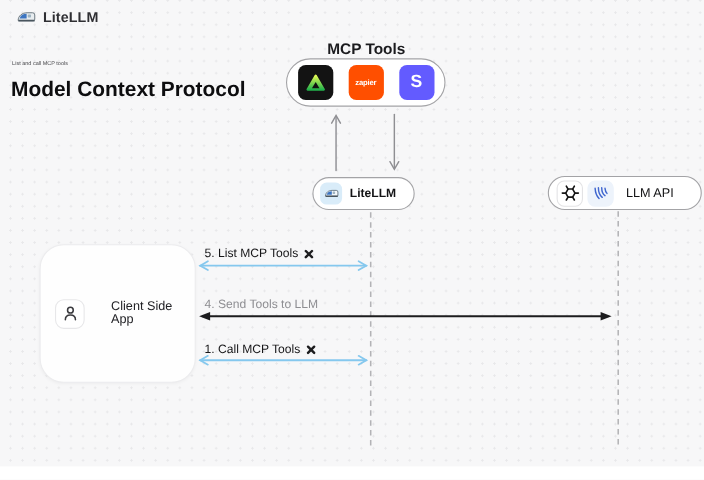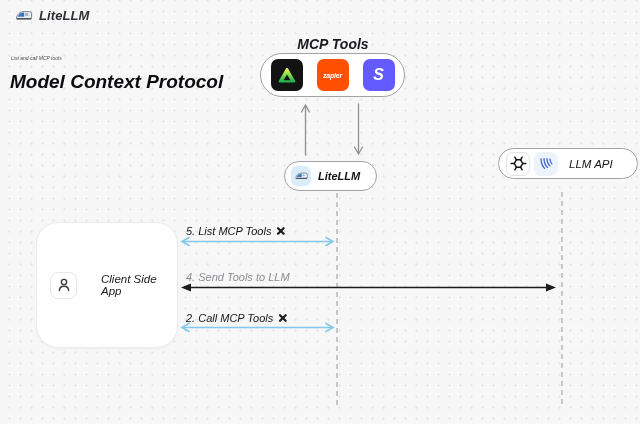--- a/index.html
+++ b/index.html
@@ -5,21 +5,20 @@
   * { margin: 0; padding: 0; box-sizing: border-box; }
   html, body { width: 640px; height: 436px; }
   body { font-family: "Liberation Sans", "DejaVu Sans", sans-serif; }
 
   .canvas {
     position: relative; width: 640px; height: 424px; overflow: hidden;
     background-color: #f7f7f8;
     background-image: radial-gradient(circle, #e8e8ea 1px, rgba(0,0,0,0) 1.2px);
     background-size: 11px 11px;
     background-position: 4px 6px;
-    font-style: italic;
   }
 
   
   .brand { position: absolute; left: 14px; top: 8px; display: flex; align-items: center; gap: 5px; }
   .brand-text { font-size: 13px; font-weight: 700; color: #2f2f33; letter-spacing: 0.1px; }
   .page-title { position: absolute; left: 10px; top: 27px; font-size: 19px; font-weight: 700; color: #0d0d0f; margin-top: 44px; }
   .page-subtitle { position: absolute; left: 11px; top: 55px; font-size: 5px; color: #4a4a4e; }
 
   
   .overlay { position: absolute; left: 0; top: 0; width: 640px; height: 436px; pointer-events: none; }
@@ -33,21 +32,21 @@
   .tile-triangle { background: #131313; }
   .tile-zapier { background: #FF4F00; }
   .tile-stripe { background: #635BFF; }
   .zapier-text { color: #fff; font-size: 7px; font-weight: 700; letter-spacing: -0.2px; }
   .stripe-text { color: #fff; font-size: 16px; font-weight: 700; line-height: 1; }
 
   .litellm-box { left: 284px; top: 161px; width: 93px; height: 30px; border-radius: 15px; padding-left: 6px; gap: 7px; }
   .litellm-icon-bg { width: 20px; height: 20px; border-radius: 6px; background: #d9ecf9; display: flex; align-items: center; justify-content: center; flex: none; }
   .litellm-text { font-size: 11px; font-weight: 600; color: #141416; }
 
-  .llmapi-box { left: 498px; top: 148px; width: 140px; height: 31px; border-radius: 16px; padding-left: 7px; gap: 4px; }
+  .llmapi-box { left: 498px; top: 160px; width: 140px; height: 31px; border-radius: 16px; padding-left: 7px; gap: 4px; }
   .mini-tile { width: 24px; height: 24px; border-radius: 7px; display: flex; align-items: center; justify-content: center; flex: none; }
   .openai-tile { background: #fff; border: 1px solid #e3e3e5; }
   .provider-tile { background: #edf3fb; }
   .llmapi-text { font-size: 11.5px; color: #141416; margin-left: 7px; }
 
   
   .client-box {
     position: absolute; left: 36px; top: 222px; width: 142px; height: 126px;
     background: #fefefe; border: 1px solid #ececee; border-radius: 22px;
     box-shadow: 0 1px 3px rgba(0,0,0,0.04);
@@ -193,21 +192,21 @@
         <rect x="5.1" y="0.5" width="2.4" height="11" rx="1.2" transform="rotate(-45 6.3 6)"></rect>
       </g>
     </svg>
   </div>
 
   <div class="flow-label flow-2">
     <span>4. Send Tools to LLM</span>
   </div>
 
   <div class="flow-label flow-3">
-    <span>2. Call MCP Tools</span>
+    <span>1. Call MCP Tools</span>
     <svg width="12" height="12" viewBox="0 0 13 12">
       <g fill="#1d1d1f">
         <rect x="5.1" y="0.5" width="2.4" height="11" rx="1.2" transform="rotate(45 6.3 6)"></rect>
         <rect x="5.1" y="0.5" width="2.4" height="11" rx="1.2" transform="rotate(-45 6.3 6)"></rect>
       </g>
     </svg>
   </div>
 
 </div>
 

